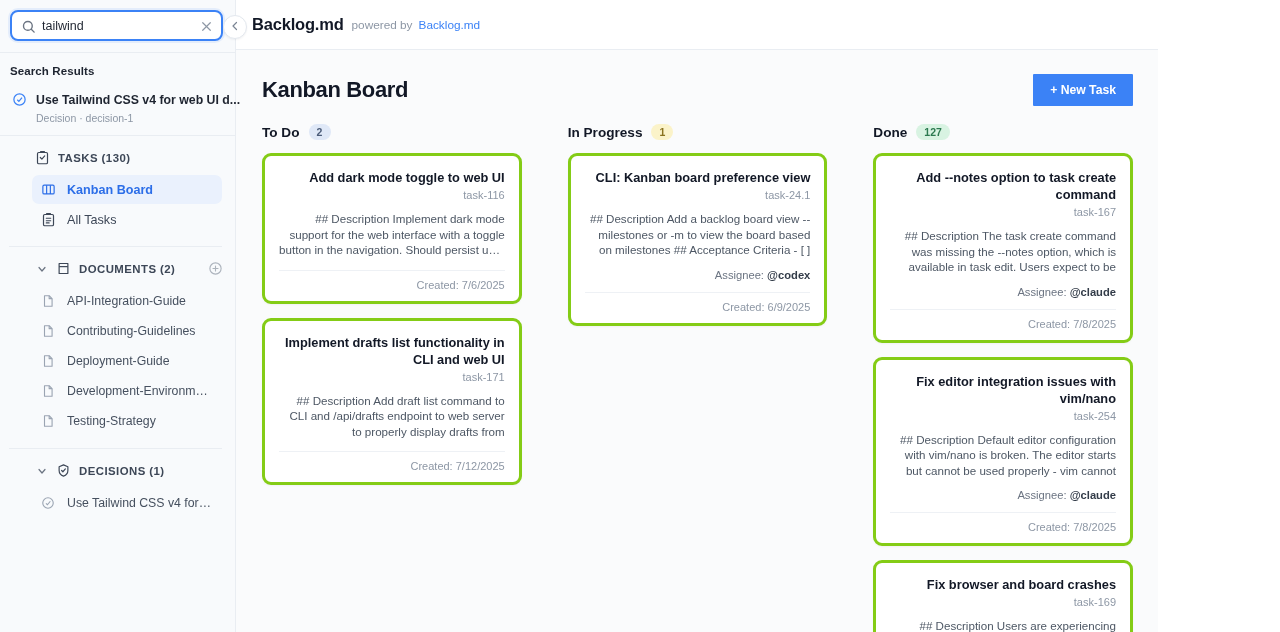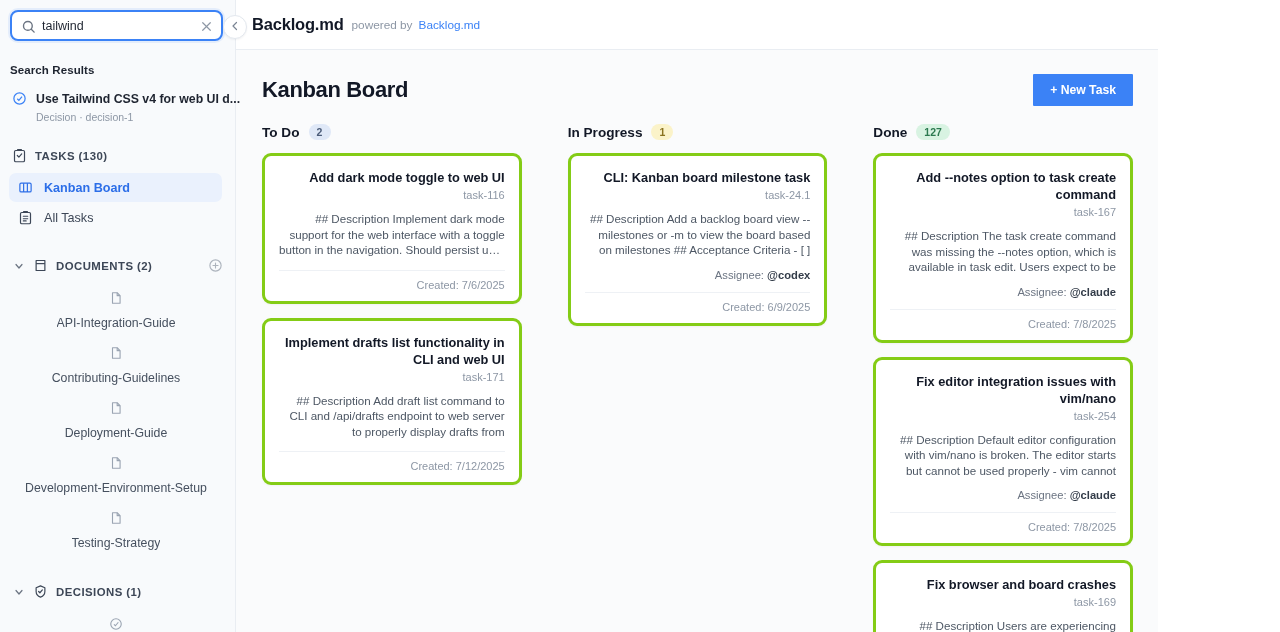--- a/index.html
+++ b/index.html
@@ -57,21 +57,21 @@
   }
   .result-icon { margin-top: 2px; flex: 0 0 15px; }
   .result-text { min-width: 0; }
   .result-title {
     font-size: 12.3px; font-weight: bold; color: #1e2430;
     white-space: nowrap; overflow: hidden; text-overflow: ellipsis;
     max-width: 178px; line-height: 15px;
   }
   .result-sub { font-size: 10.5px; color: #8d97a5; margin-top: 1px; line-height: 13px; }
 
-  .nav-section { padding-top: 5px; }
+  .nav-section { padding-top: 5px; margin-left: 23px; }
   .nav-head {
     display: flex; align-items: center; gap: 8px;
     padding: 9px 12px 9px 12px;
     font-size: 11.4px; font-weight: bold; color: #3d4757;
     letter-spacing: .45px;
   }
   .nav-head .chev { width: 13px; height: 13px; flex: 0 0 13px; display:flex; align-items:center; justify-content:center;}
   .nav-head .hicon { width: 15px; height: 15px; flex: 0 0 15px; }
   .nav-head .htext { flex: 1; }
   .nav-head .plus { width: 15px; height: 15px; cursor: pointer; opacity: .6; }
@@ -80,21 +80,21 @@
     display: flex; align-items: center; gap: 11px;
     margin: 1px 13px 1px 9px;
     padding: 7px 8px 7px 9px;
     border-radius: 7px;
     font-size: 12.6px; color: #3d4757; cursor: pointer;
   }
   .nav-item.active { background: #eaf1fd; color: #2c6ee8; font-weight: bold; }
   .nav-item .ni { width: 15px; height: 15px; flex: 0 0 15px; display: flex; align-items: center; }
   .nav-item .nl { overflow: hidden; text-overflow: ellipsis; white-space: nowrap; }
 
-  .doc-item { font-size: 12.3px; color: #46505f; flex-direction: column; }
+  .doc-item { font-size: 12.3px; color: #46505f; }
 
   
   .main { flex: 1; height: 632px; background: #fafbfc; display: flex; flex-direction: column; min-width: 0; }
   .topbar {
     height: 50px; flex: 0 0 50px;
     border-bottom: 1px solid #e9edf2;
     background: #ffffff;
     display: flex; align-items: center;
     padding-left: 12px;
     position: relative;
@@ -383,21 +383,21 @@
             <div class="card-foot">Created: 7/12/2025</div>
           </article>
         </section>
 
         <section class="column">
           <div class="col-head">
             <span class="col-name">In Progress</span>
             <span class="col-badge badge-progress">1</span>
           </div>
           <article class="card">
-            <div class="card-title">CLI: Kanban board milestone task</div>
+            <div class="card-title">CLI: Kanban board preference view</div>
             <div class="card-id">task-24.1</div>
             <div class="card-desc">## Description Add a backlog board view --milestones or -m to view the board based on milestones ## Acceptance Criteria - [ ] `backlog board view --milestones` or `-m`...</div>
             <div class="card-assignee">
               <span>Assignee:</span>
               <b>@codex</b>
             </div>
             <div class="card-foot">Created: 6/9/2025</div>
           </article>
         </section>
 

